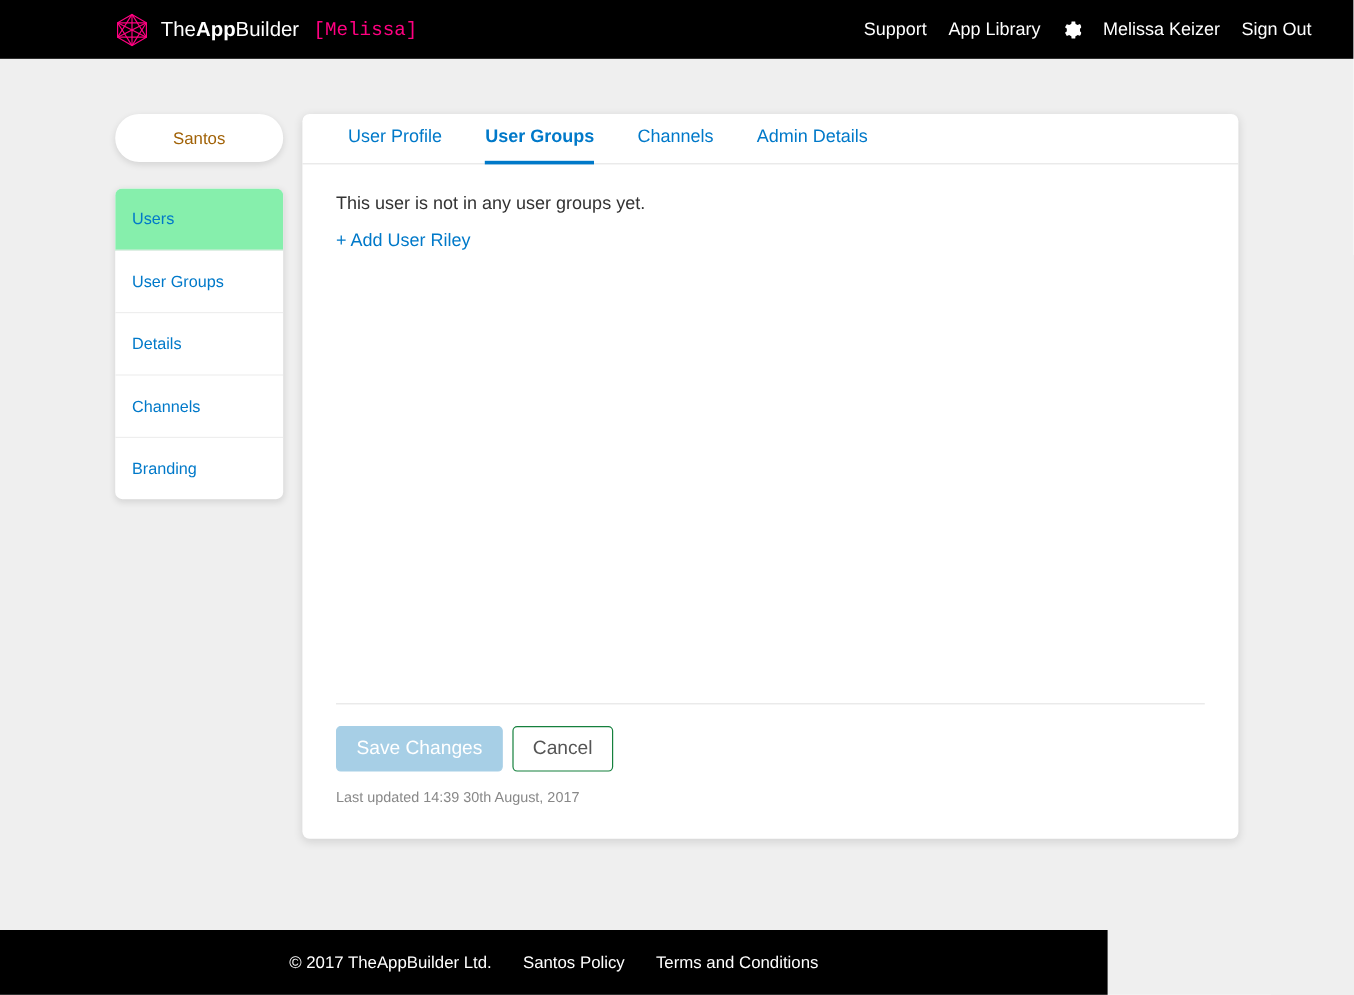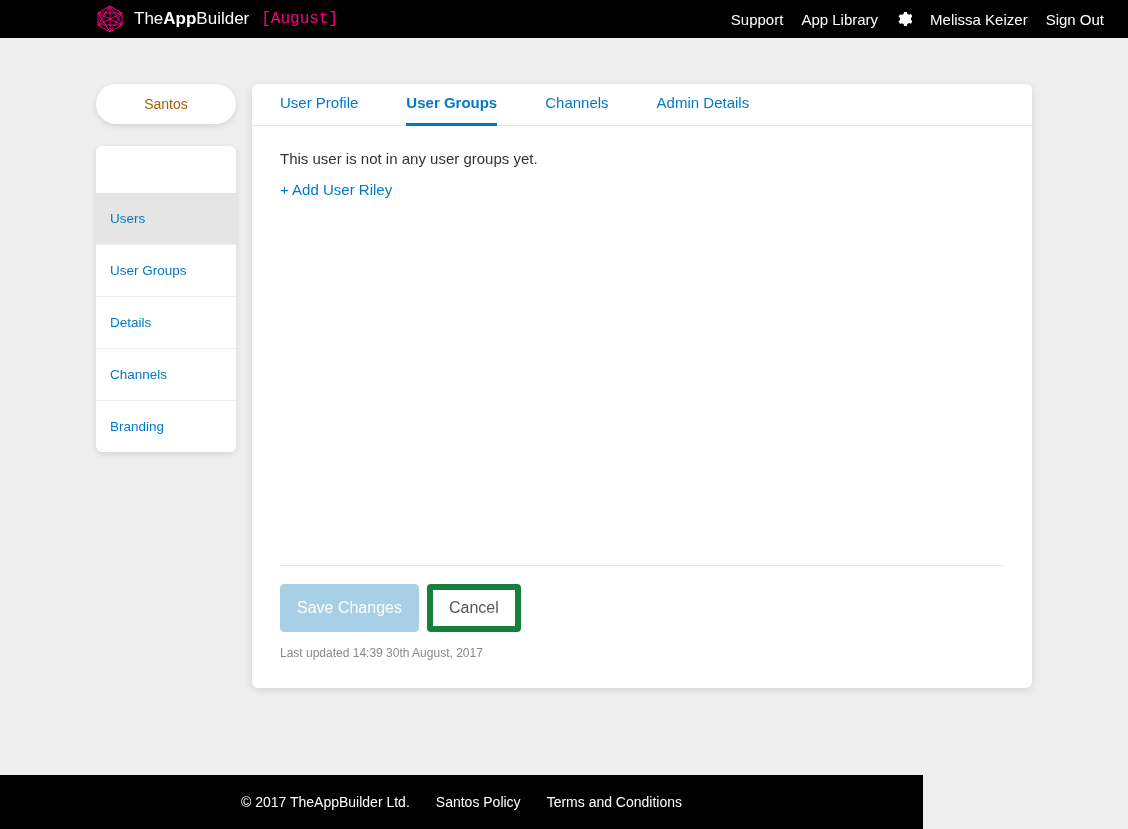--- a/index.html
+++ b/index.html
@@ -8,24 +8,24 @@
   background: #efefef;
   color: #333;
   width: 1128px;
   height: 829px;
   overflow: hidden;
 }
 
 
 .topbar {
   background: #000;
-  height: 38px;
-  display: flex;
-  align-items: center;
-  padding: 0 24px 0 94px;
+  height: 49px;
+  display: flex;
+  align-items: center;
+  padding: 0 35px 0 94px;
   color: #fff;
 }
 .logo-group {
   display: flex;
   align-items: center;
   gap: 8px;
 }
 .logo-mark {
   width: 32px;
   height: 32px;
@@ -82,22 +82,21 @@
 .nav-item {
   display: block;
   padding: 18px 14px;
   font-size: 13.5px;
   color: #0079c9;
   border-bottom: 1px solid #eee;
   cursor: pointer;
 }
 .nav-item:last-child { border-bottom: none; }
 .nav-item.active {
-  background: #e5e5e5;
-  margin-top: 47px;
+  background: #86efac;
 }
 
 
 .main-card {
   flex: 1;
   background: #fff;
   border-radius: 6px;
   box-shadow: 0 2px 8px rgba(0,0,0,0.12);
   padding: 0;
   display: flex;
@@ -107,22 +106,22 @@
 .main-header {
   padding: 34px 28px 18px 28px;
 }
 .page-title {
   font-size: 28px;
   font-weight: 400;
   color: #333;
 }
 .tabs {
   display: flex;
-  gap: 48px;
-  padding: 0 28px;
+  gap: 36px;
+  padding: 0 38px;
   border-bottom: 1px solid #e5e5e5;
 }
 .tab {
   padding: 10px 0 12px 0;
   font-size: 15px;
   color: #0079c9;
   cursor: pointer;
   border-bottom: 3px solid transparent;
   margin-bottom: -1px;
 }
@@ -160,21 +159,21 @@
   border: 1px solid transparent;
 }
 .btn-primary {
   background: #a7cfe6;
   color: #fff;
   border: 1px solid #a7cfe6;
 }
 .btn-secondary {
   background: #fff;
   color: #555;
-  border: 6px solid #15803d;
+  border: 1px solid #15803d;
 }
 .last-updated {
   font-size: 12px;
   color: #888;
 }
 
 
 .footer {
   position: absolute;
   bottom: 0;
@@ -208,21 +207,21 @@
           <line x1="16" y1="3" x2="4" y2="22"></line>
           <line x1="16" y1="3" x2="28" y2="22"></line>
           <line x1="16" y1="29" x2="4" y2="10"></line>
           <line x1="16" y1="29" x2="28" y2="10"></line>
         </g>
       </svg>
     </span>
     <span class="logo-text">
       <span class="the">The</span><span class="app">App</span><span class="builder">Builder</span>
     </span>
-    <span class="preview-tag">[August]</span>
+    <span class="preview-tag">[Melissa]</span>
   </div>
   <div class="topbar-right">
     <a>Support</a>
     <a>App Library</a>
     <span class="gear-icon">
       <svg width="16" height="16" viewBox="0 0 16 16" fill="#fff">
         <path d="M8 5a3 3 0 100 6 3 3 0 000-6zm7 3c0-.4 0-.7-.1-1l1.6-1.3-1.5-2.6-2 .7c-.5-.4-1.1-.7-1.7-.9L11 1H8l-.3 2c-.6.2-1.2.5-1.7.9l-2-.7L2.5 5.7 4.1 7c-.1.3-.1.6-.1 1s0 .7.1 1L2.5 10.3l1.5 2.6 2-.7c.5.4 1.1.7 1.7.9L8 15h3l.3-2c.6-.2 1.2-.5 1.7-.9l2 .7 1.5-2.6L14.9 9c.1-.3.1-.6.1-1z"></path>
       </svg>
     </span>
     <a>Melissa Keizer</a>

